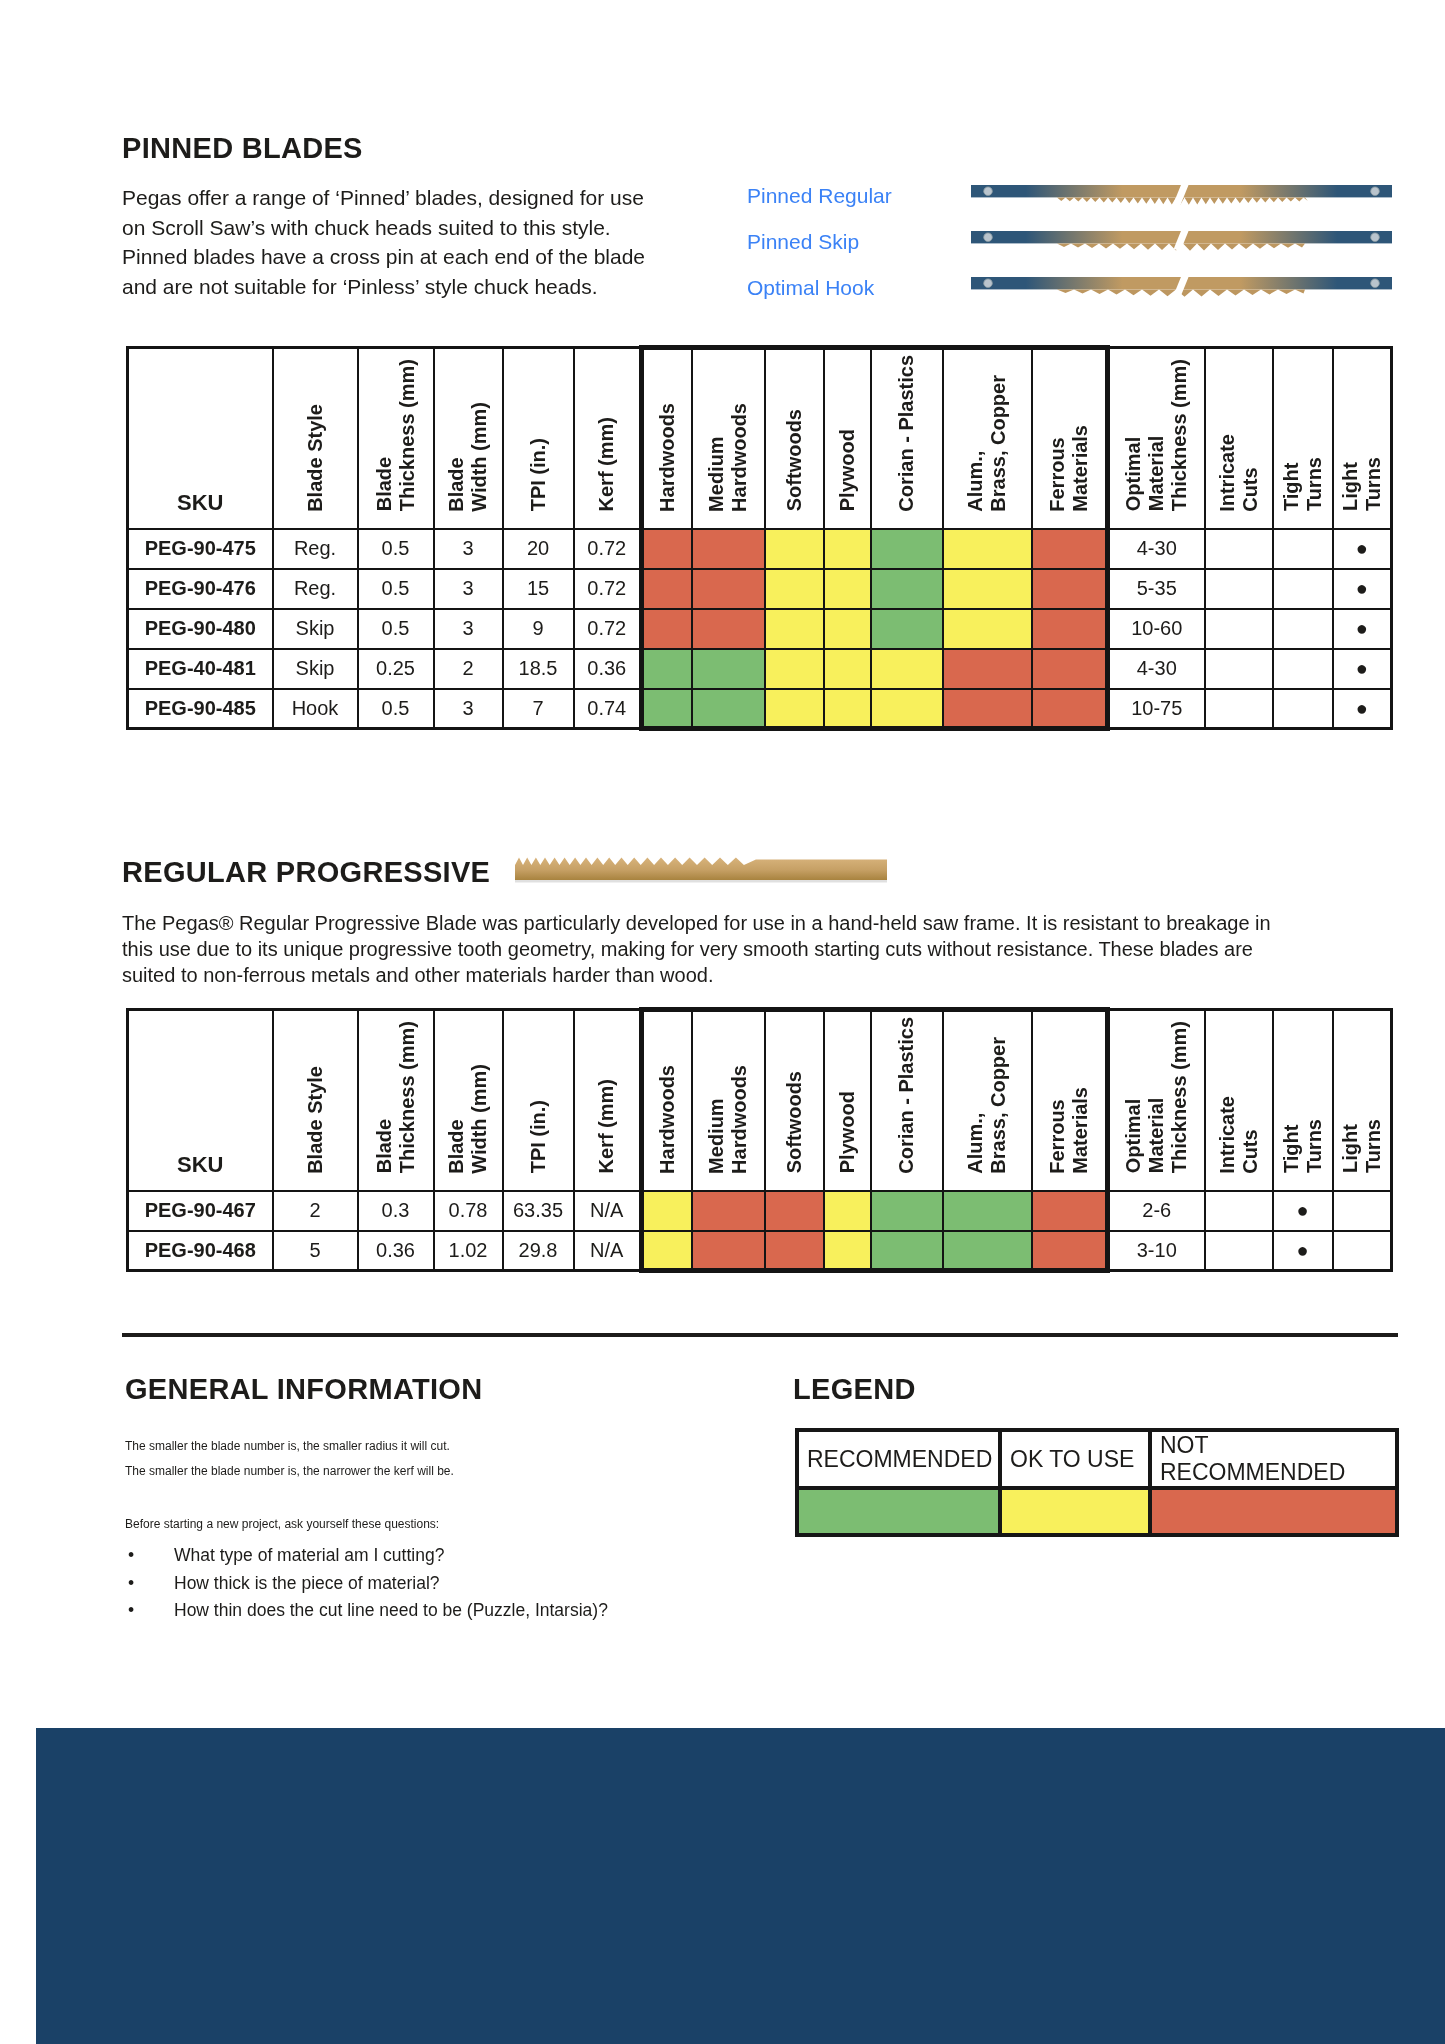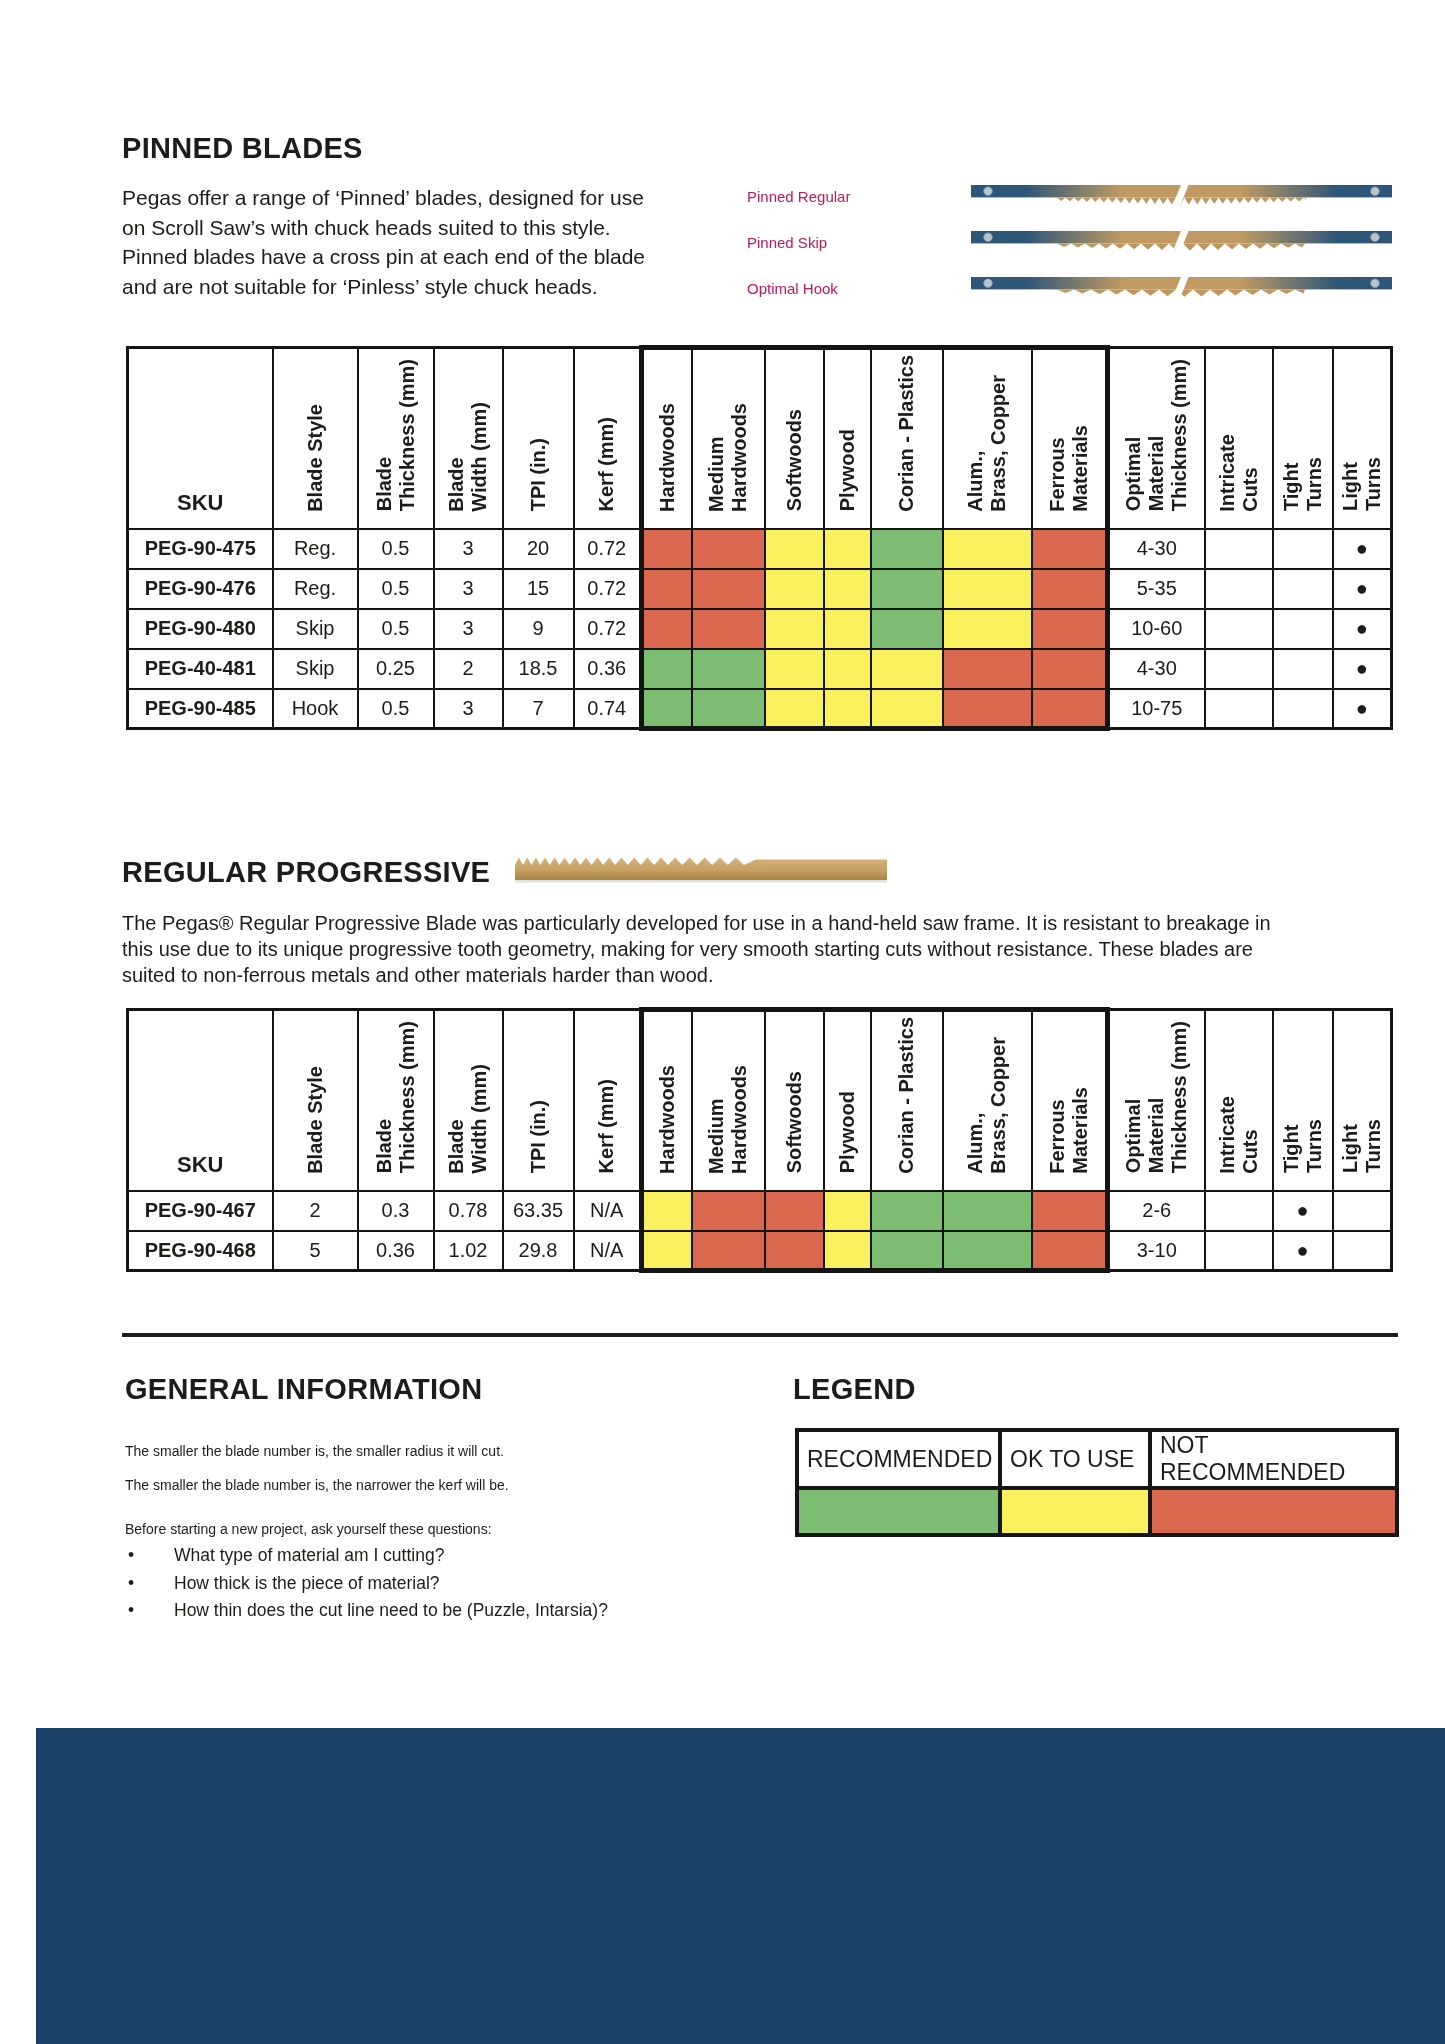--- a/index.html
+++ b/index.html
@@ -9,21 +9,21 @@
     font-family:"Liberation Sans", sans-serif; color:#1d1c1a; overflow:hidden;
     margin:0 auto;
   }
   .abs { position:absolute;margin-left:36px; }
   .sec-title { font-size:29px; font-weight:bold; letter-spacing:.3px; color:#1d1c1a; }
   .body-text { font-size:21px; line-height:29.5px; white-space:pre-line; color:#1d1c1a; }
 
   
   #blade-rows { left:711px; top:173px; }
   .blade-row { display:flex; align-items:center; height:46px; }
-  .blade-label { width:224px; font-size:15px; color:#be185d; }
+  .blade-label { width:224px; font-size:21px; color:#3b82f6; }
 
   
   table.spec { border-collapse:collapse; table-layout:fixed; width:1264px;
                border:3px solid #141414; background:#fff; }
   table.spec th, table.spec td { border:2px solid #141414; overflow:hidden; }
   table.spec th { height:181px; vertical-align:bottom; text-align:center;
                   padding-bottom:12px; font-weight:bold; background:#fff; }
   th.sku-h { font-size:22px; padding-bottom:10px; }
   .vtext { display:inline-block; writing-mode:vertical-rl; transform:rotate(180deg);
            white-space:pre-line; font-size:20px; font-weight:bold; line-height:23px;
@@ -33,21 +33,21 @@
   td.dot { font-size:21px; }
   .gl { border-left-width:5px !important; }
   .gr { border-right-width:5px !important; }
   .gt { border-top-width:5px !important; }
   .gb { border-bottom-width:5px !important; }
 
   
   #hr { left:86px; top:1333px; width:1276px; height:3.5px; background:#1d1c1a; }
 
   
-  .gen-text { font-size:14px; line-height:34px; white-space:pre-line; }
+  .gen-text { font-size:12px; line-height:25px; white-space:pre-line; }
   .bullet-row { display:flex; line-height:27.5px; font-size:17.5px; }
   .bullet-glyph { width:46px; }
 
   
   table.legend { border-collapse:collapse; table-layout:fixed; }
   table.legend td { border:4px solid #161616; text-align:left; vertical-align:middle;
                     font-size:23px; padding-left:8px; }
   .legend-label-row td { height:42px; background:#fff; }
   .legend-color-row td { height:47px; }
 

